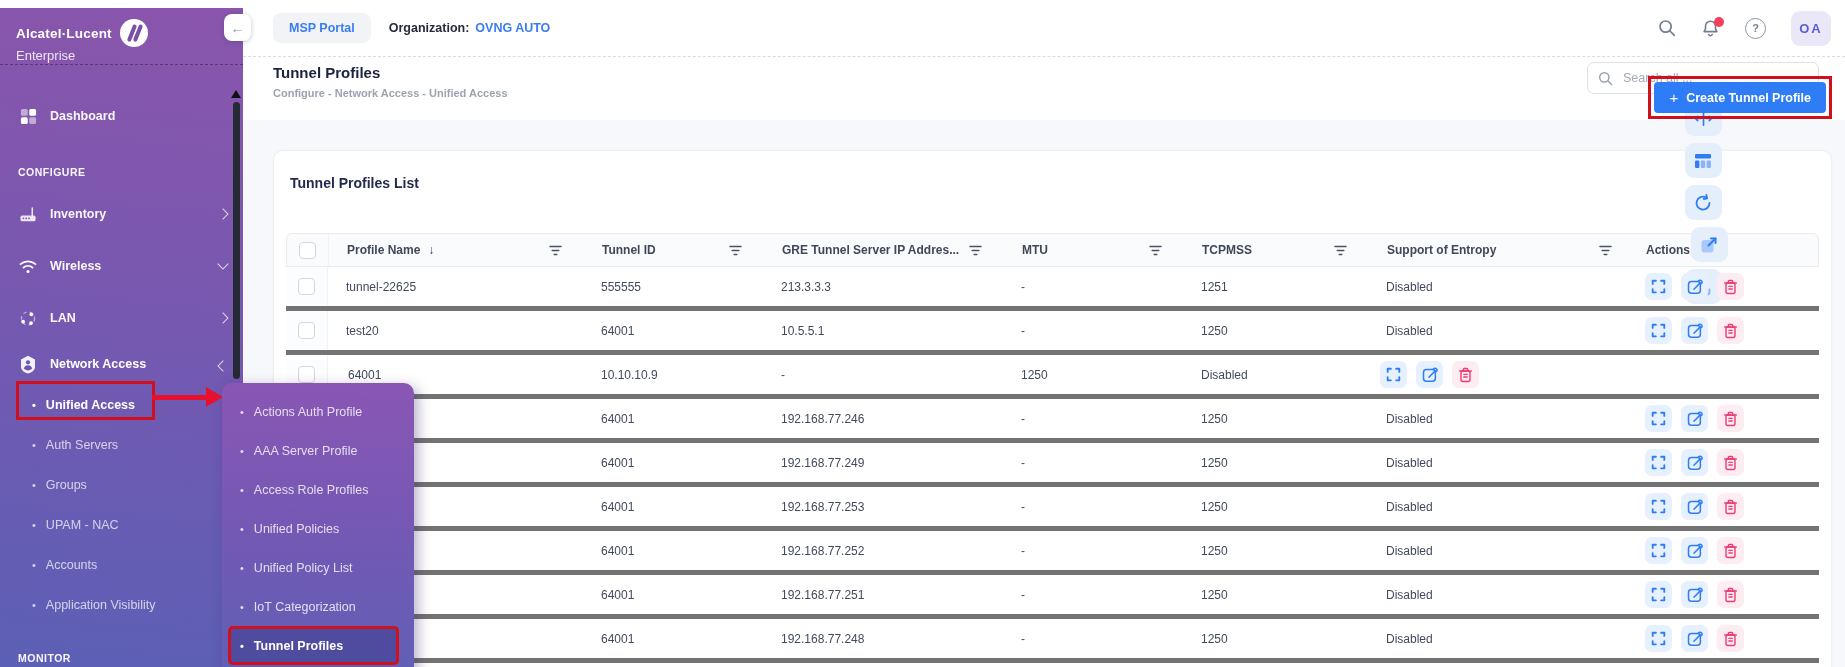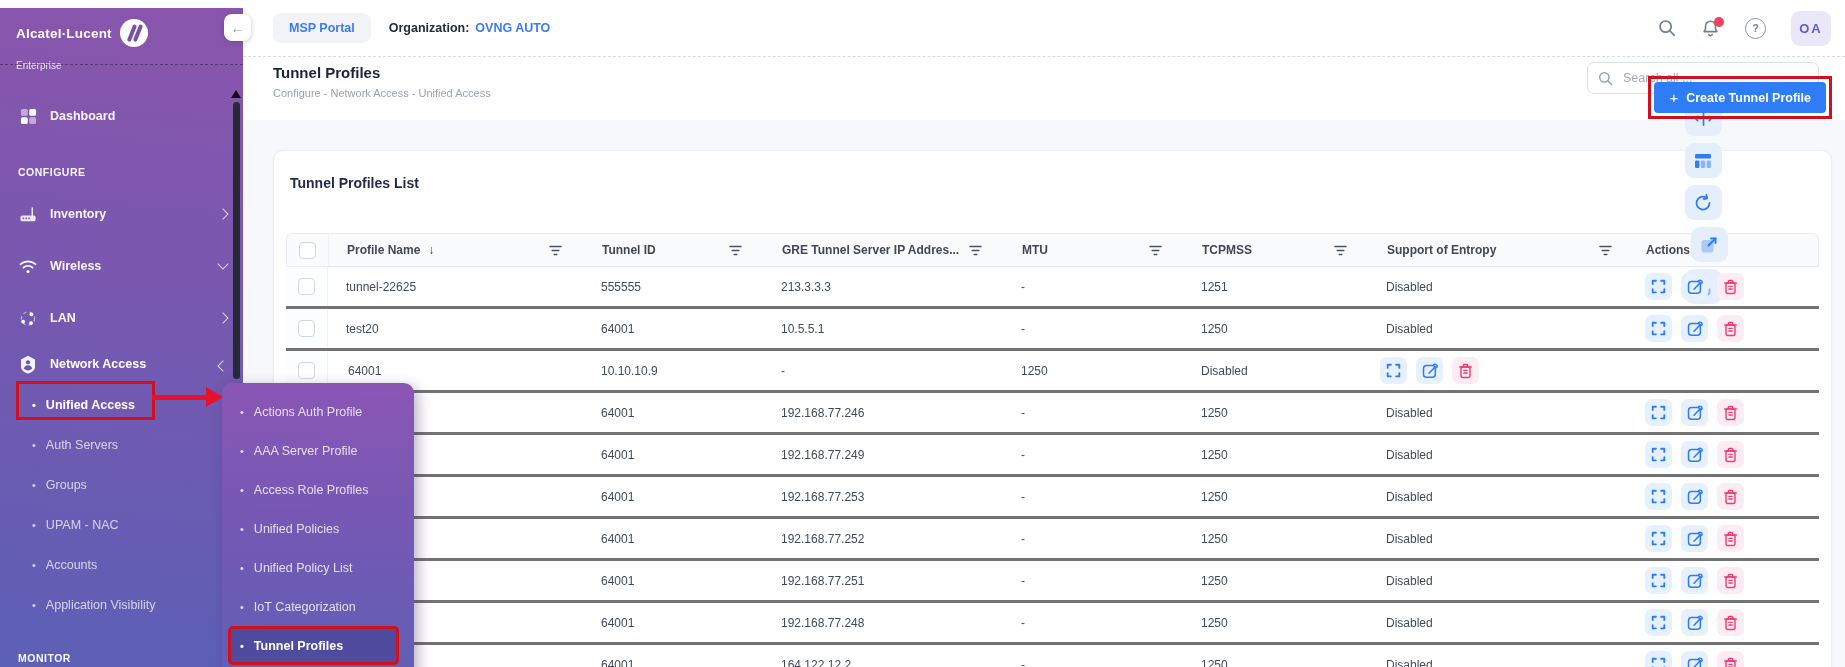--- a/index.html
+++ b/index.html
@@ -4,21 +4,21 @@
 <style>
   html,body{margin:0;padding:0;background:#fff;font-family:"Liberation Sans",sans-serif;}
   .screen{position:relative;width:1845px;height:667px;overflow:hidden;background:#fff;}
 
   
   .sidebar{position:absolute;left:0;top:8px;width:243px;height:667px;z-index:5;
     background:linear-gradient(186deg,#8a55ac 0%,#7758b0 45%,#5b60b6 100%);}
   .side-logo{padding:11px 0 0 16px;height:45px;}
   .logo-row{display:flex;align-items:center;gap:8px;}
   .brand-name{color:#fff;font-size:13.5px;font-weight:700;letter-spacing:.2px;}
-  .brand-sub{color:rgba(255,255,255,.85);font-size:10px;margin-top:13px;}
+  .brand-sub{color:rgba(255,255,255,.85);font-size:13px;margin-top:1px;}
   .logo-circle{width:28px;height:28px;border-radius:50%;background:#fff;position:relative;overflow:hidden;flex:0 0 auto;}
   .logo-circle i{position:absolute;top:5px;width:3.5px;height:18px;background:#7a4fa5;border-radius:2px;transform:rotate(22deg);}
   .logo-circle i:nth-child(1){left:10px;}
   .logo-circle i:nth-child(2){left:16px;}
   .side-dash{position:absolute;left:0;top:56px;width:243px;border-top:1px dashed rgba(26,20,46,.45);}
   #sidebar-nav{position:absolute;left:0;top:57px;right:0;bottom:0;padding-top:33px;overflow:hidden;}
   .side-section{height:16px;line-height:16px;padding-left:18px;color:rgba(255,255,255,.95);font-size:10.5px;font-weight:700;letter-spacing:.5px;margin-top:30px;}
   .side-item{display:flex;align-items:center;height:36px;padding:0 16px 0 18px;color:rgba(255,255,255,.95);font-size:12.5px;font-weight:700;margin-top:16px;cursor:pointer;}
   #sidebar-nav > .side-item:first-child{margin-top:0;}
   #sidebar-nav > :nth-child(6){margin-top:10px;color:#fff;}
@@ -48,21 +48,21 @@
   .tico{position:relative;display:flex;align-items:center;justify-content:center;cursor:pointer;}
   .bell-dot{position:absolute;top:-2px;right:-4px;width:10px;height:10px;border-radius:50%;background:#f43f5e;}
   .help-circle{width:19px;height:19px;border:1.6px solid #8a93a3;border-radius:50%;color:#717e92;font-size:11px;font-weight:700;display:flex;align-items:center;justify-content:center;}
   .avatar{width:40px;height:35px;background:#eae8f8;border-radius:9px;color:#5d5fce;font-weight:700;font-size:13px;letter-spacing:2px;display:flex;align-items:center;justify-content:center;cursor:pointer;}
 
   
   .main-bg{position:absolute;left:243px;top:57px;right:0;bottom:0;background:#fff;}
   .content-bg{position:absolute;left:243px;top:120px;right:0;bottom:0;background:#f7f8fb;}
   .page-head{position:absolute;left:273px;top:64px;z-index:2;}
   .page-title{font-size:15px;font-weight:700;color:#1b2340;}
-  .breadcrumb{font-size:11px;color:#9aa3b0;margin-top:6px;}
+  .breadcrumb{font-size:11px;color:#9aa3b0;margin-top:6px;font-weight:bold;}
   .create-wrap{position:absolute;right:13px;top:76px;border:3px solid #d0101c;padding:3px;z-index:3;}
   .create-btn{display:flex;align-items:center;gap:8px;background:#2e7df6;color:#fff;font-size:12.5px;font-weight:700;
     border:none;border-radius:4px;height:31px;padding:0 15px;cursor:pointer;font-family:inherit;}
   .plus{font-size:15px;font-weight:400;line-height:1;}
 
   
   .card{position:absolute;left:273px;right:13px;top:150px;bottom:-20px;background:#fff;border:1px solid #eceff3;
     border-radius:10px 10px 0 0;box-shadow:0 1px 3px rgba(40,50,80,.05);z-index:2;box-sizing:border-box;}
   .card-head{height:64px;padding:0 12px 0 16px;display:flex;align-items:center;gap:41px;}
   .card-title{font-size:14px;font-weight:700;color:#232a4d;}
@@ -73,21 +73,21 @@
   .search-box input::placeholder{color:#a2abb8;}
   .tbtn{width:37px;height:35px;border:none;border-radius:9px;background:#e5effc;display:flex;align-items:center;justify-content:center;cursor:pointer;padding:0;}
   .tbtn.gap{margin-left:12px;}
 
   
   .table{margin:18px 12px 0 12px;}
   .grid{display:grid;grid-template-columns:42px 253px 180px 240px 180px 185px 265px minmax(0,1fr);}
   .thead{height:34px;background:#fafbfc;border:1px solid #e9ebef;border-radius:6px 6px 0 0;box-sizing:border-box;
     font-size:12px;font-weight:700;color:#3f4759;}
   .th{display:flex;align-items:center;height:100%;box-sizing:border-box;}
-  .trow{height:39px;border-bottom:3px solid #737373;font-size:12px;color:#414a5c;background:#fff;}
+  .trow{height:39px;border-bottom:5px solid #737373;font-size:12px;color:#414a5c;background:#fff;}
   .td{display:flex;align-items:center;height:100%;box-sizing:border-box;}
   .c0{justify-content:center;background:#fcfdfe;border-right:1px solid #f0f2f5;}
   .thead .c0{background:transparent;}
   .c1{padding-left:18px;}
   .c2,.c3,.c4,.c5,.c6{padding-left:20px;}
   .c7{padding-left:14px;}
   .th-label{white-space:nowrap;}
   .sort{margin-left:8px;font-size:12px;color:#3c445a;}
   .filter{margin-left:auto;margin-right:20px;display:flex;align-items:center;cursor:pointer;}
   .cbx{width:15px;height:15px;border:1.5px solid #d2d7df;border-radius:4px;background:#fff;display:inline-block;cursor:pointer;}

